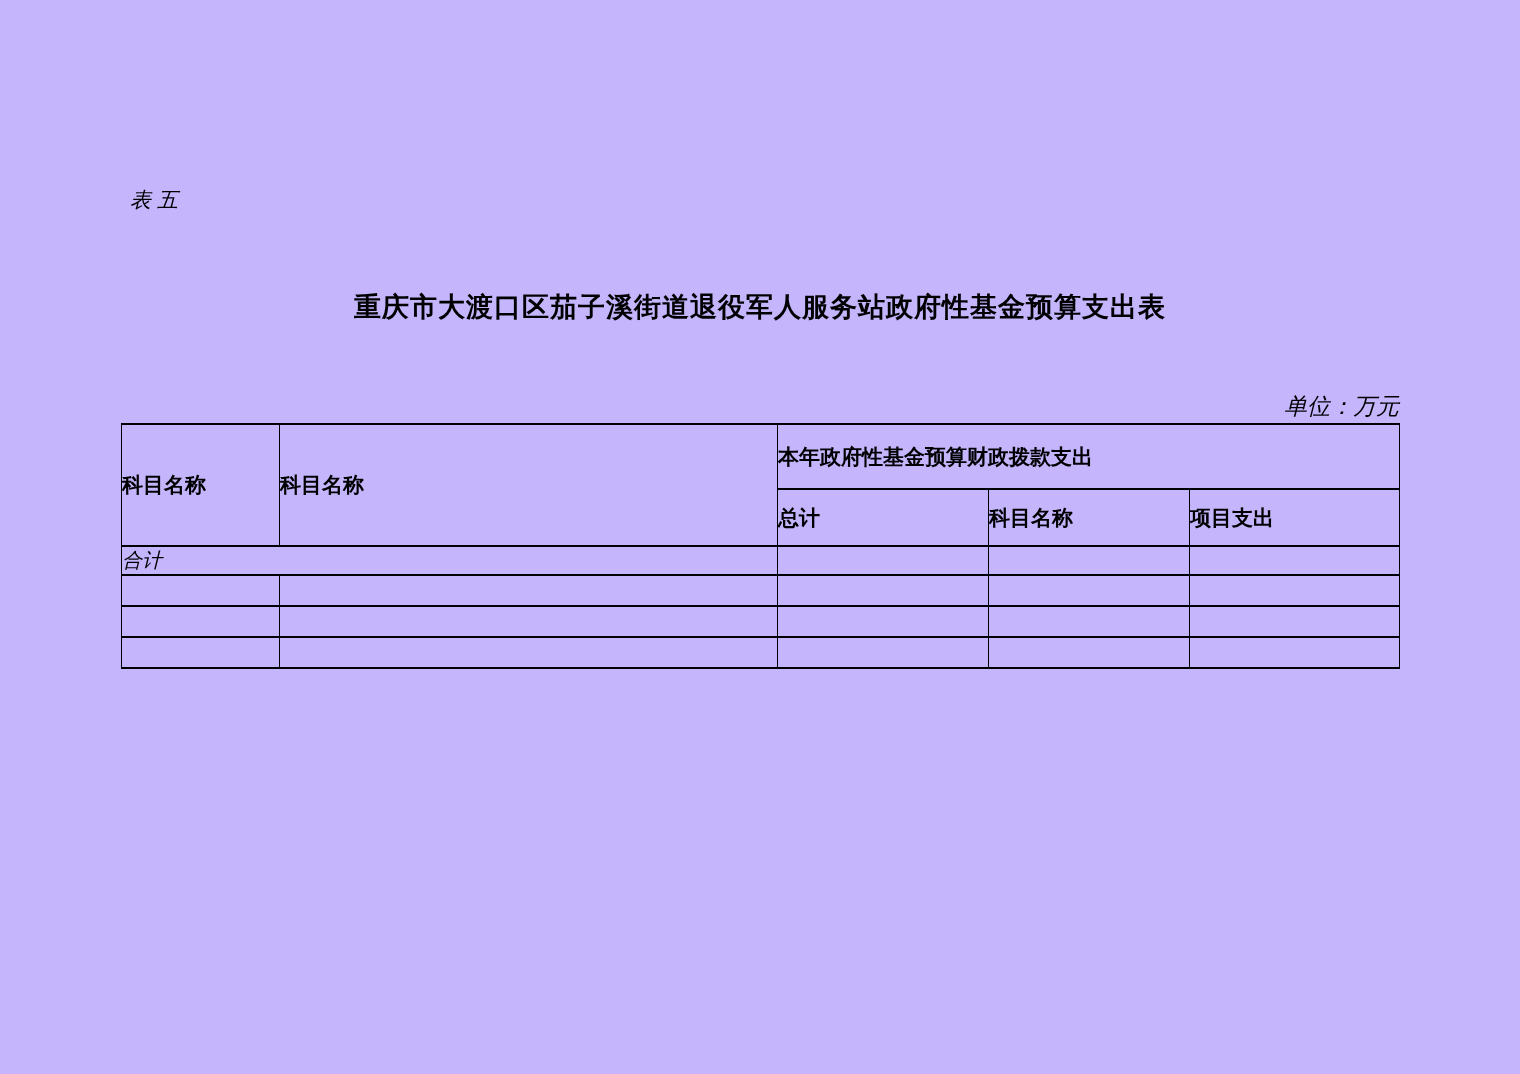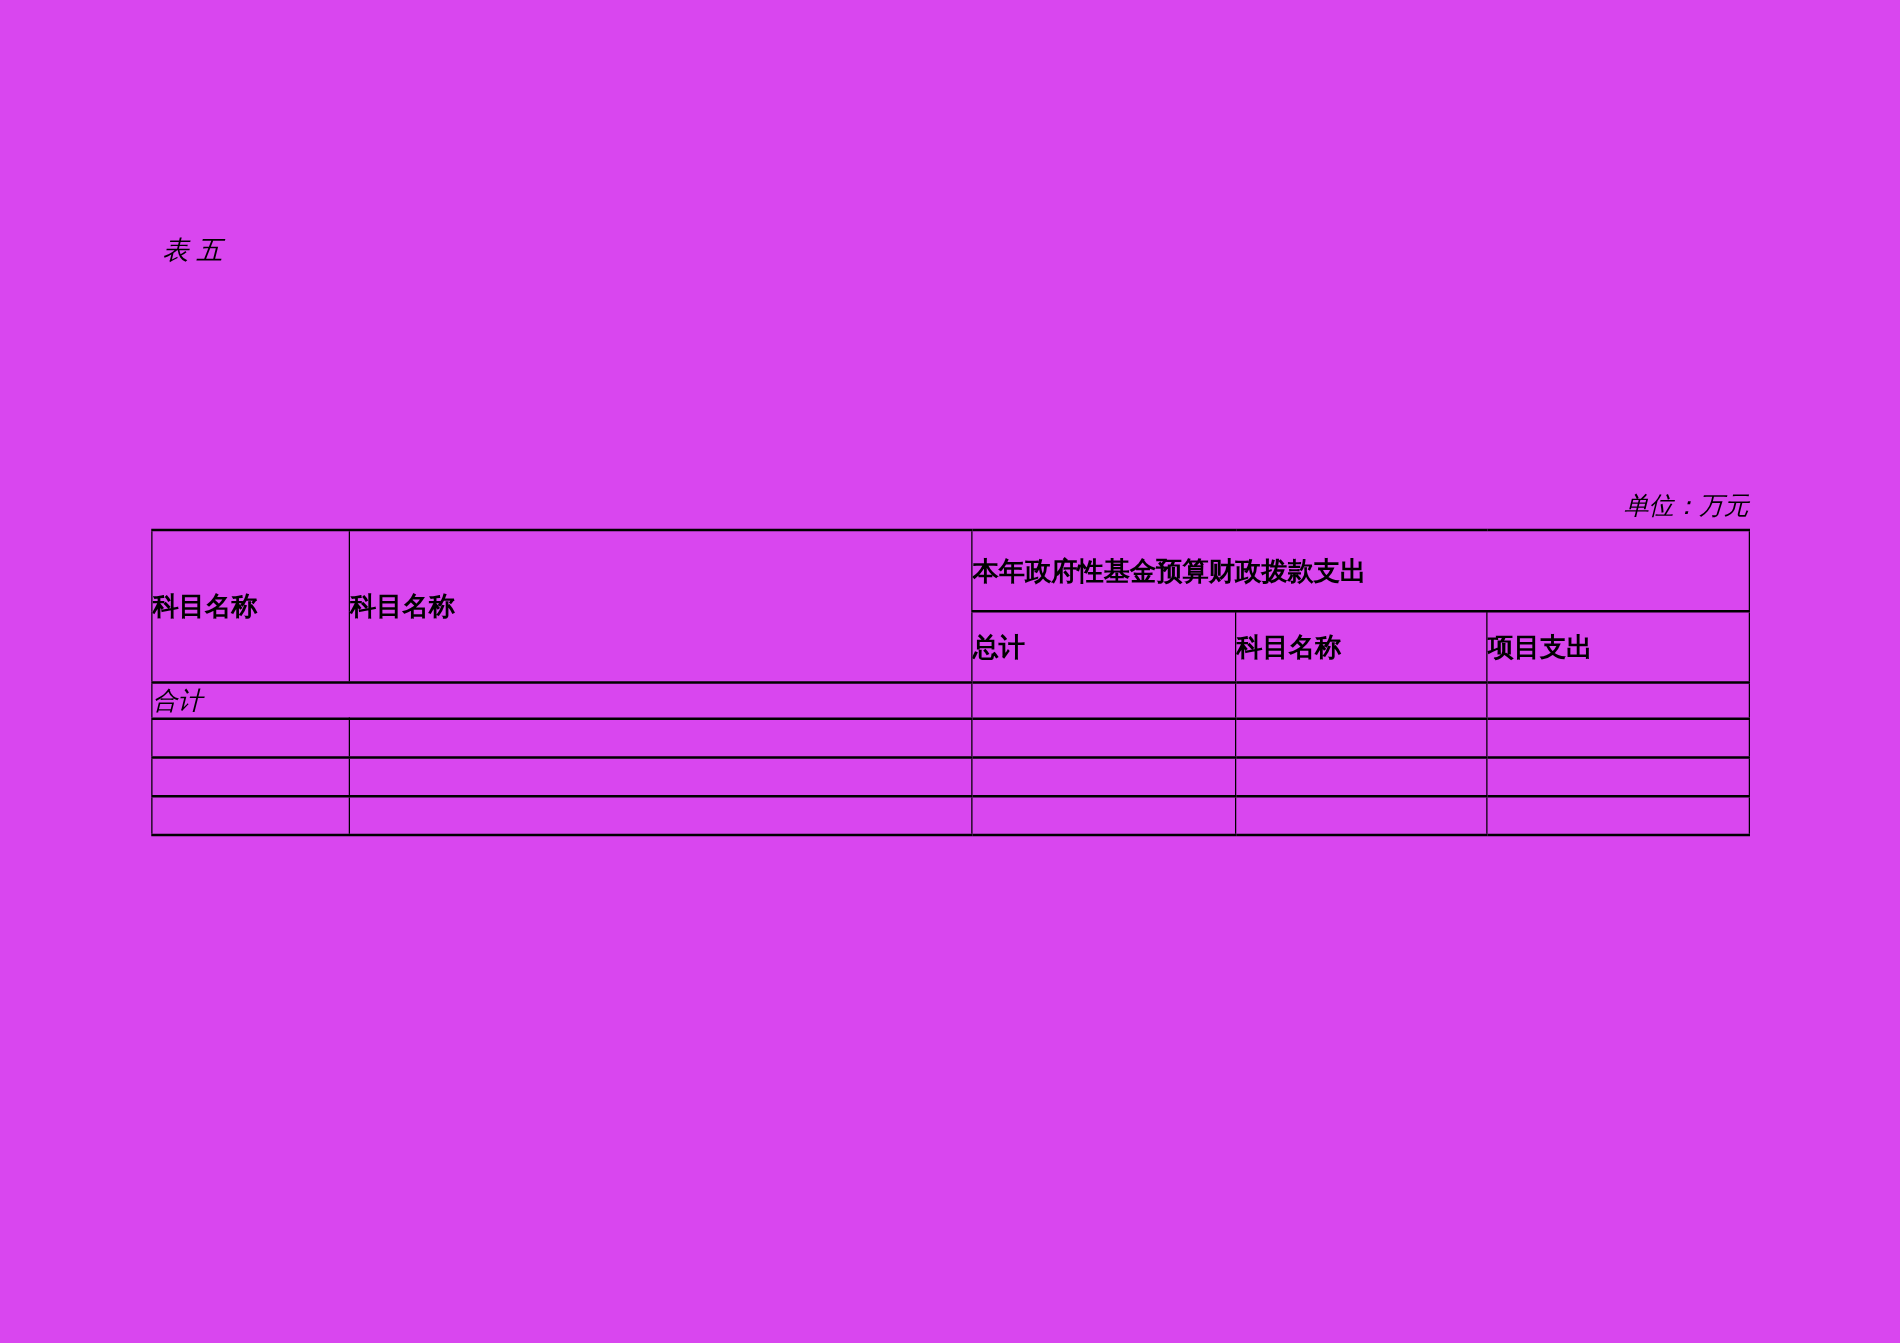--- a/index.html
+++ b/index.html
@@ -8,21 +8,21 @@
     width: 1520px;
     height: 1074px;
     position: relative;
     font-family: "Liberation Serif", "DejaVu Serif", serif;
     color: #000000;
     overflow: hidden;
   }
   .page {
     position: absolute;
     inset: 0;
-    background: #d946ef;
+    background: #c4b5fd;
     padding-left: 44px;
   }
   .table-label {
     position: absolute;
     left: 130px;
     top: 186px;
     font-size: 21px;
     font-style: italic;
     font-family: "Liberation Serif", "DejaVu Serif", serif;
     letter-spacing: 6px;
@@ -35,21 +35,21 @@
     text-align: center;
     font-size: 27px;
     font-weight: bold;
     font-family: "Liberation Serif", "DejaVu Serif", serif;
     letter-spacing: 1px;
   }
   .unit-note {
     position: absolute;
     top: 391px;
     right: 121px;
-    font-size: 20px;
+    font-size: 23px;
     font-style: italic;
     font-family: "Liberation Serif", "DejaVu Serif", serif;
   }
   table.budget {
     position: absolute;
     left: 121px;
     top: 423px;
     width: 1278px;
     border-collapse: collapse;
     table-layout: fixed;
@@ -86,20 +86,21 @@
     font-family: "Liberation Serif", "DejaVu Serif", serif;
   }
 </style>
 </head>
 <body>
 
 <div class="page">
 
   <div class="table-label">表五</div>
 
+  <div class="doc-title">重庆市大渡口区茄子溪街道退役军人服务站政府性基金预算支出表</div>
 
   <div class="unit-note">单位：万元</div>
 
   <table class="budget">
     <colgroup>
       <col style="width:158px">
       <col style="width:498px">
       <col style="width:211px">
       <col style="width:201px">
       <col style="width:210px">

